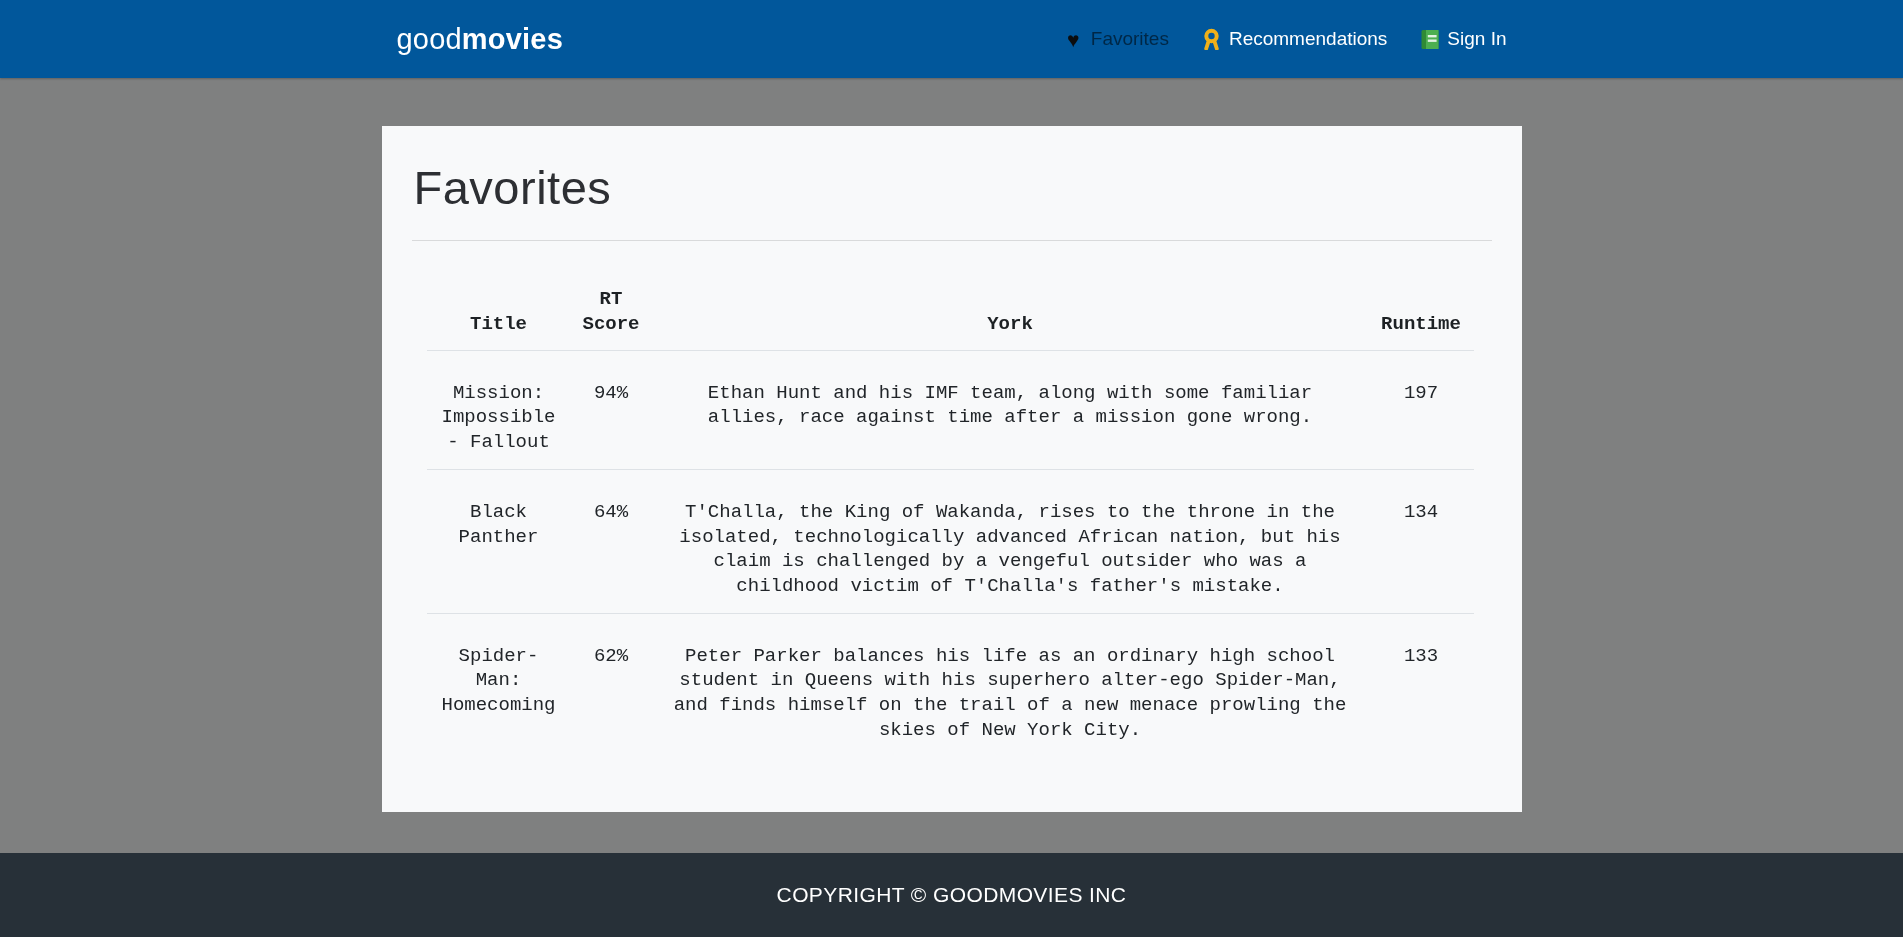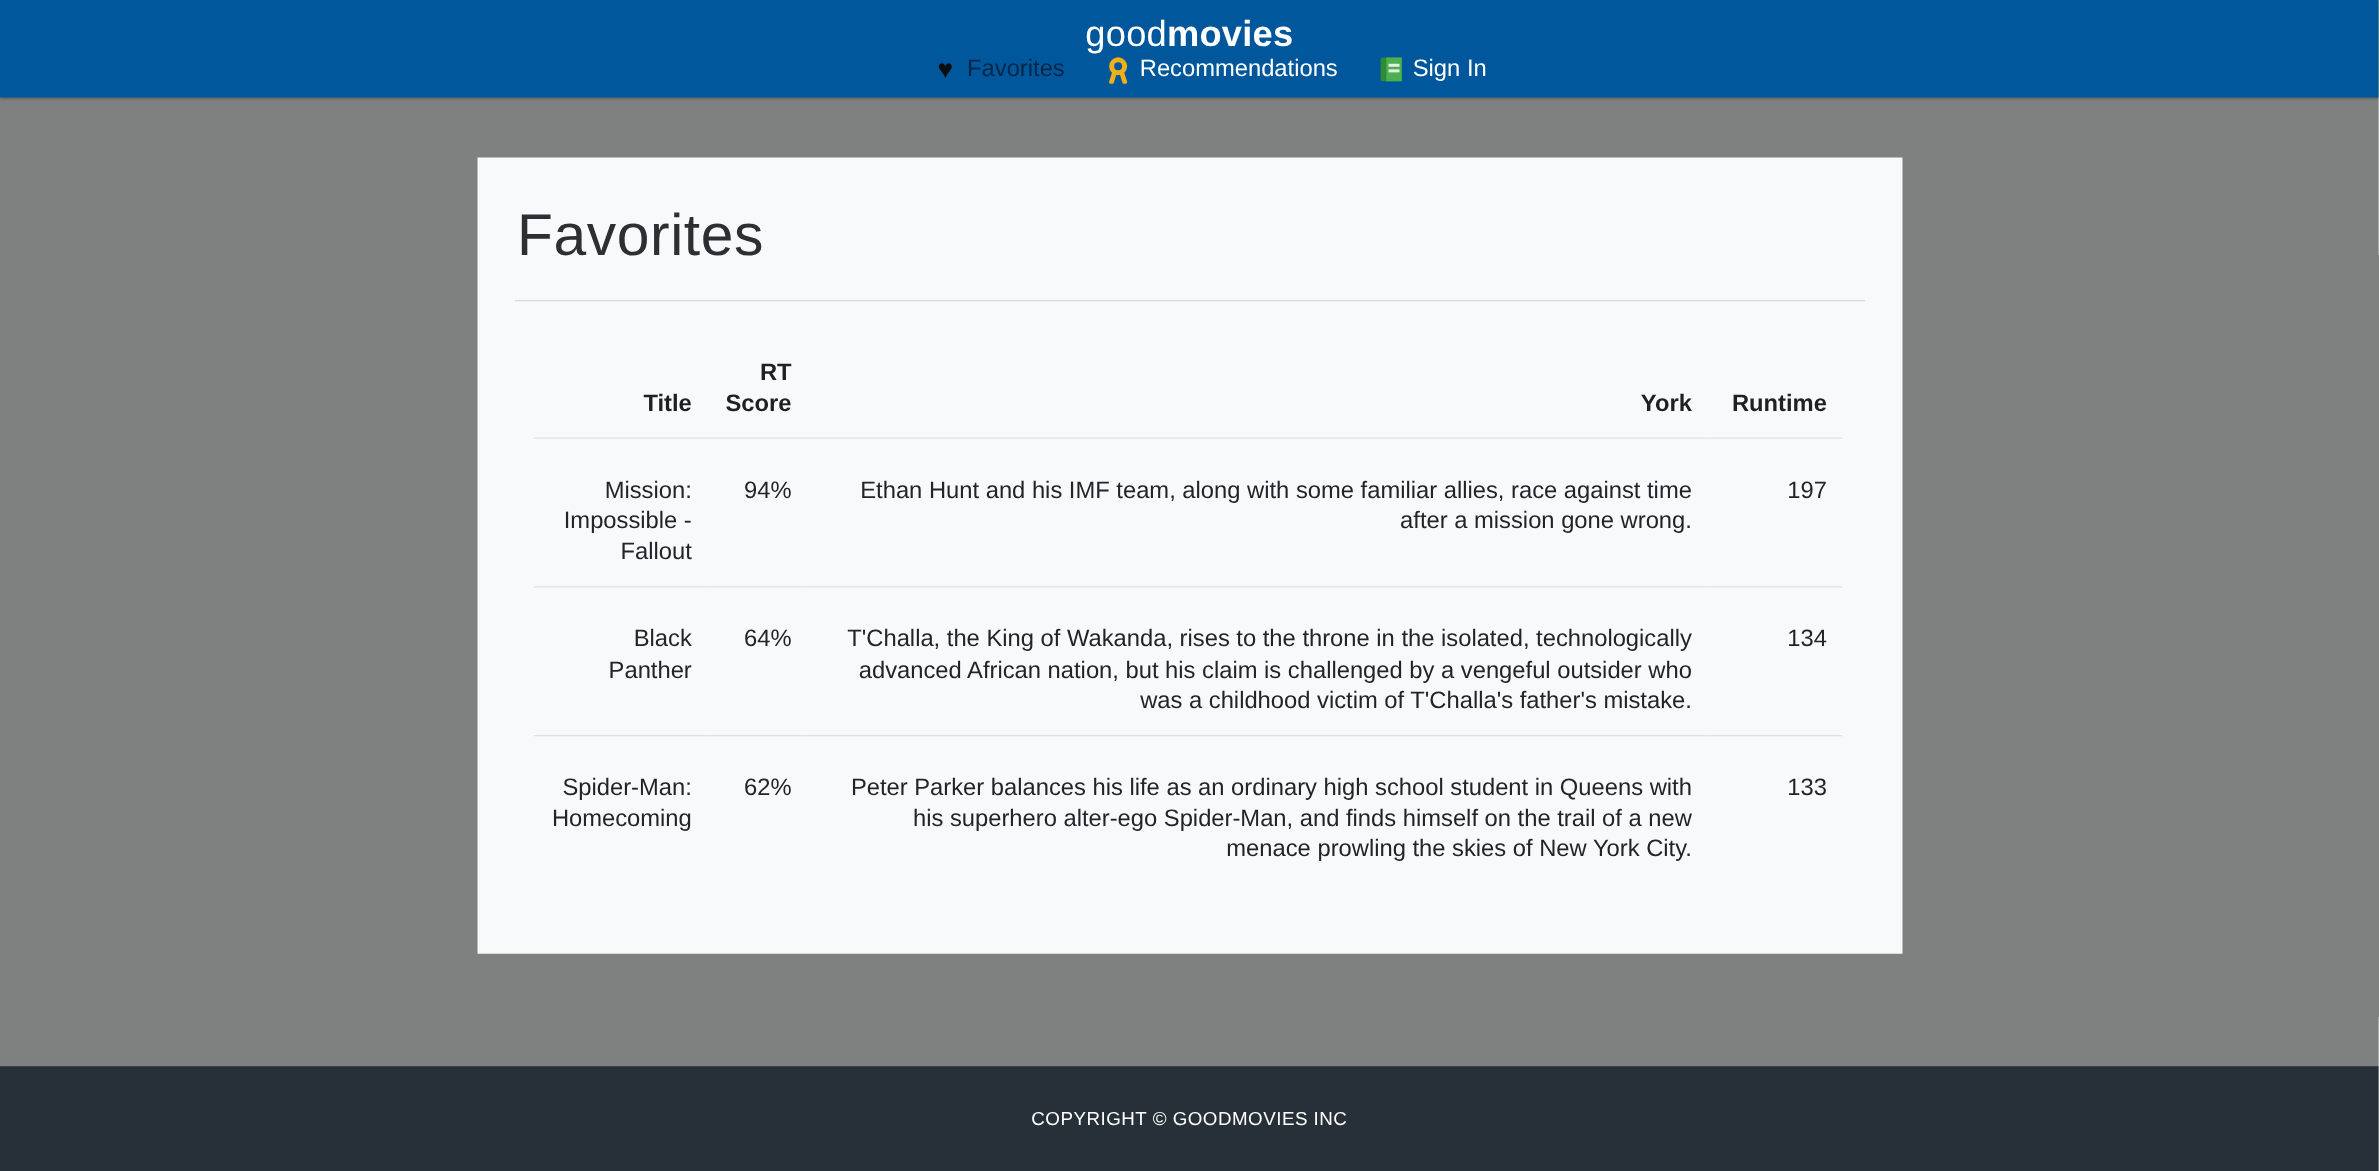--- a/index.html
+++ b/index.html
@@ -26,21 +26,20 @@
     align-items: center;
     box-shadow: 0 1px 2px rgba(0,0,0,0.25);
   }
   .nav-inner {
     width: 1140px;
     margin: 0 auto;
     padding: 0 15px;
     display: flex;
     align-items: center;
     justify-content: space-between;
-    flex-direction: column;
   }
   .brand {
     color: #ffffff;
     font-size: 29px;
     text-decoration: none;
     cursor: pointer;
     letter-spacing: 0.2px;
   }
   .brand .brand-light { font-weight: 300; }
   .brand .brand-bold  { font-weight: 700; }
@@ -93,23 +92,24 @@
 
   .table-wrap { margin-top: 34px; padding: 0 18px 0 15px; }
   table {
     width: 100%;
     border-collapse: collapse;
     font-size: 19px;
     line-height: 1.3;
     color: #212529;
   }
   th, td {
-    text-align: right;
+    text-align: center;
     padding: 12px 12px 12px 15px;
     border-top: 1px solid #dee2e6;
+    font-family: Liberation Mono, monospace;
   }
   thead th {
     vertical-align: bottom;
     border-top: none;
     border-bottom: 1px solid #dee2e6;
     font-weight: 700;
     color: #1d2124;
     padding-bottom: 13px;
   }
   tbody td { vertical-align: top; padding-top: 30px; padding-bottom: 14px; }
@@ -122,21 +122,21 @@
   footer {
     flex: 0 0 84px;
     height: 84px;
     background: #273038;
     display: flex;
     align-items: center;
     justify-content: center;
   }
   .copyright {
     color: #ffffff;
-    font-size: 15px;
+    font-size: 21px;
     letter-spacing: 0.4px;
   }
 </style>
 </head>
 <body>
 
 <div class="app" style="background-color: rgb(127, 128, 128);">
 
   <nav class="navbar" style="background-color: rgb(1, 87, 155);">
     <div class="nav-inner">

